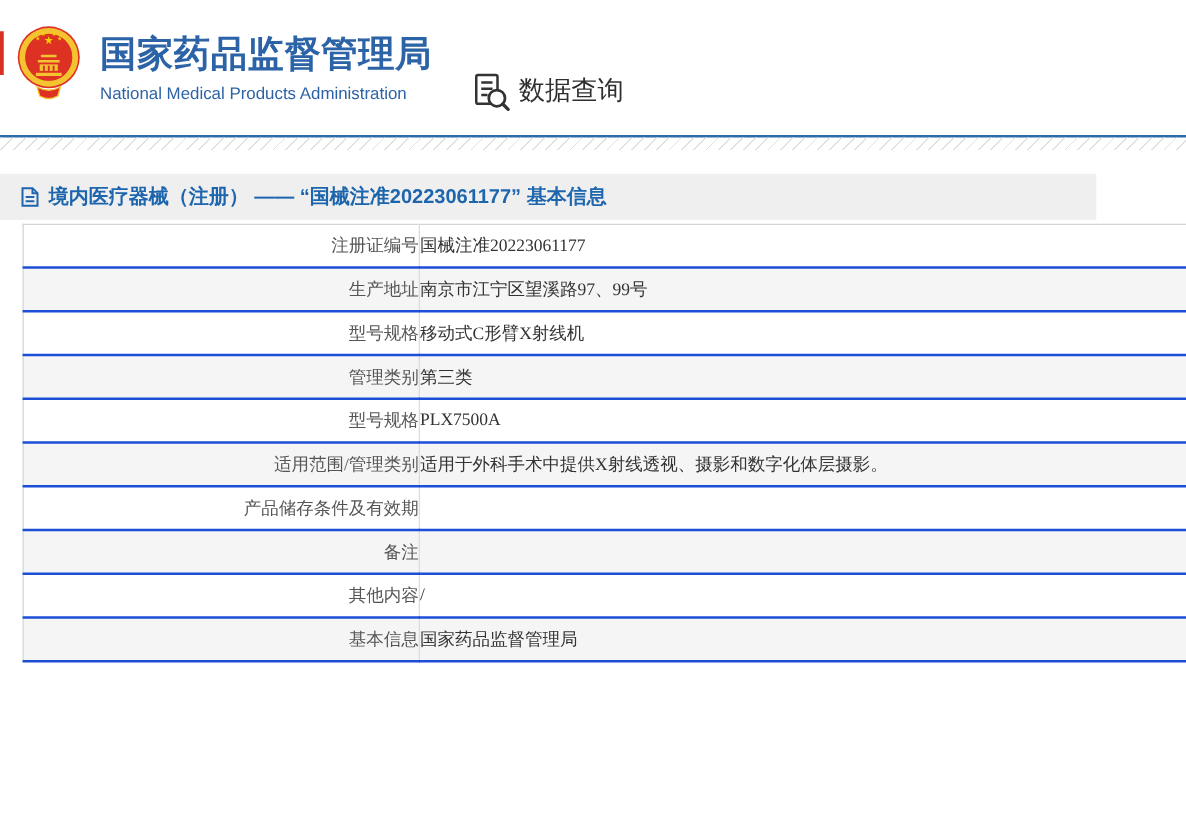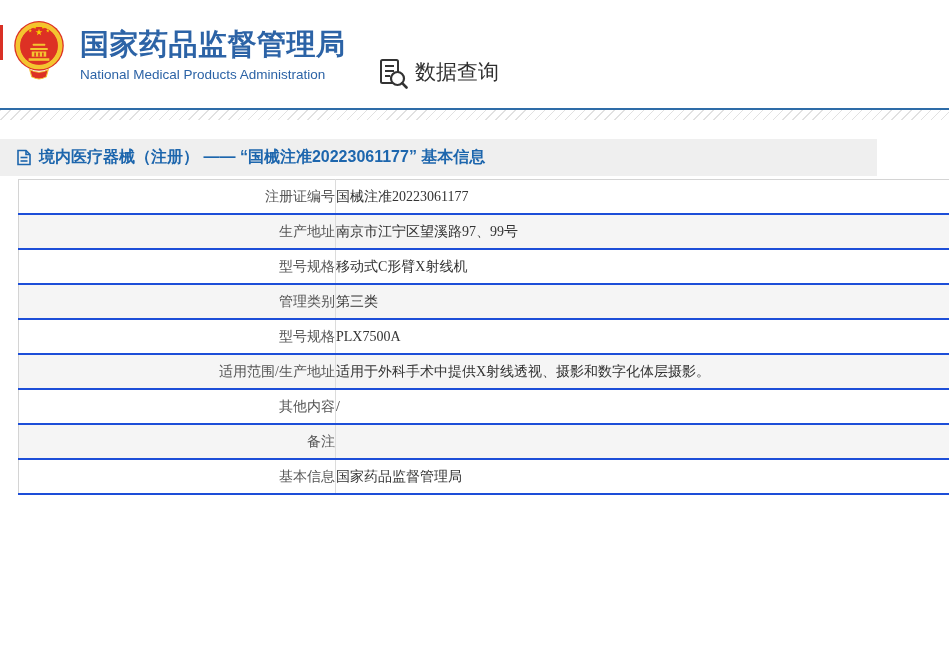--- a/index.html
+++ b/index.html
@@ -125,34 +125,38 @@
     <td class="cell-value">第三类</td>
   </tr>
 
   <tr>
     <td class="cell-label">型号规格</td>
     <td class="cell-value">PLX7500A</td>
   </tr>
 
 
   <tr>
-    <td class="cell-label">适用范围/生产地址</td>
+    <td class="cell-label">适用范围/管理类别</td>
     <td class="cell-value">适用于外科手术中提供X射线透视、摄影和数字化体层摄影。</td>
   </tr>
 
+  <tr>
+    <td class="cell-label">产品储存条件及有效期</td>
+    <td class="cell-value"></td>
+  </tr>
 
+
+  <tr>
+    <td class="cell-label">备注</td>
+    <td class="cell-value"></td>
+  </tr>
 
   <tr>
     <td class="cell-label">其他内容</td>
     <td class="cell-value">/</td>
-  </tr>
-
-  <tr>
-    <td class="cell-label">备注</td>
-    <td class="cell-value"></td>
   </tr>
 
   <tr>
     <td class="cell-label">基本信息</td>
     <td class="cell-value">国家药品监督管理局</td>
   </tr>
 </tbody>
   </table>
 </div>
 

